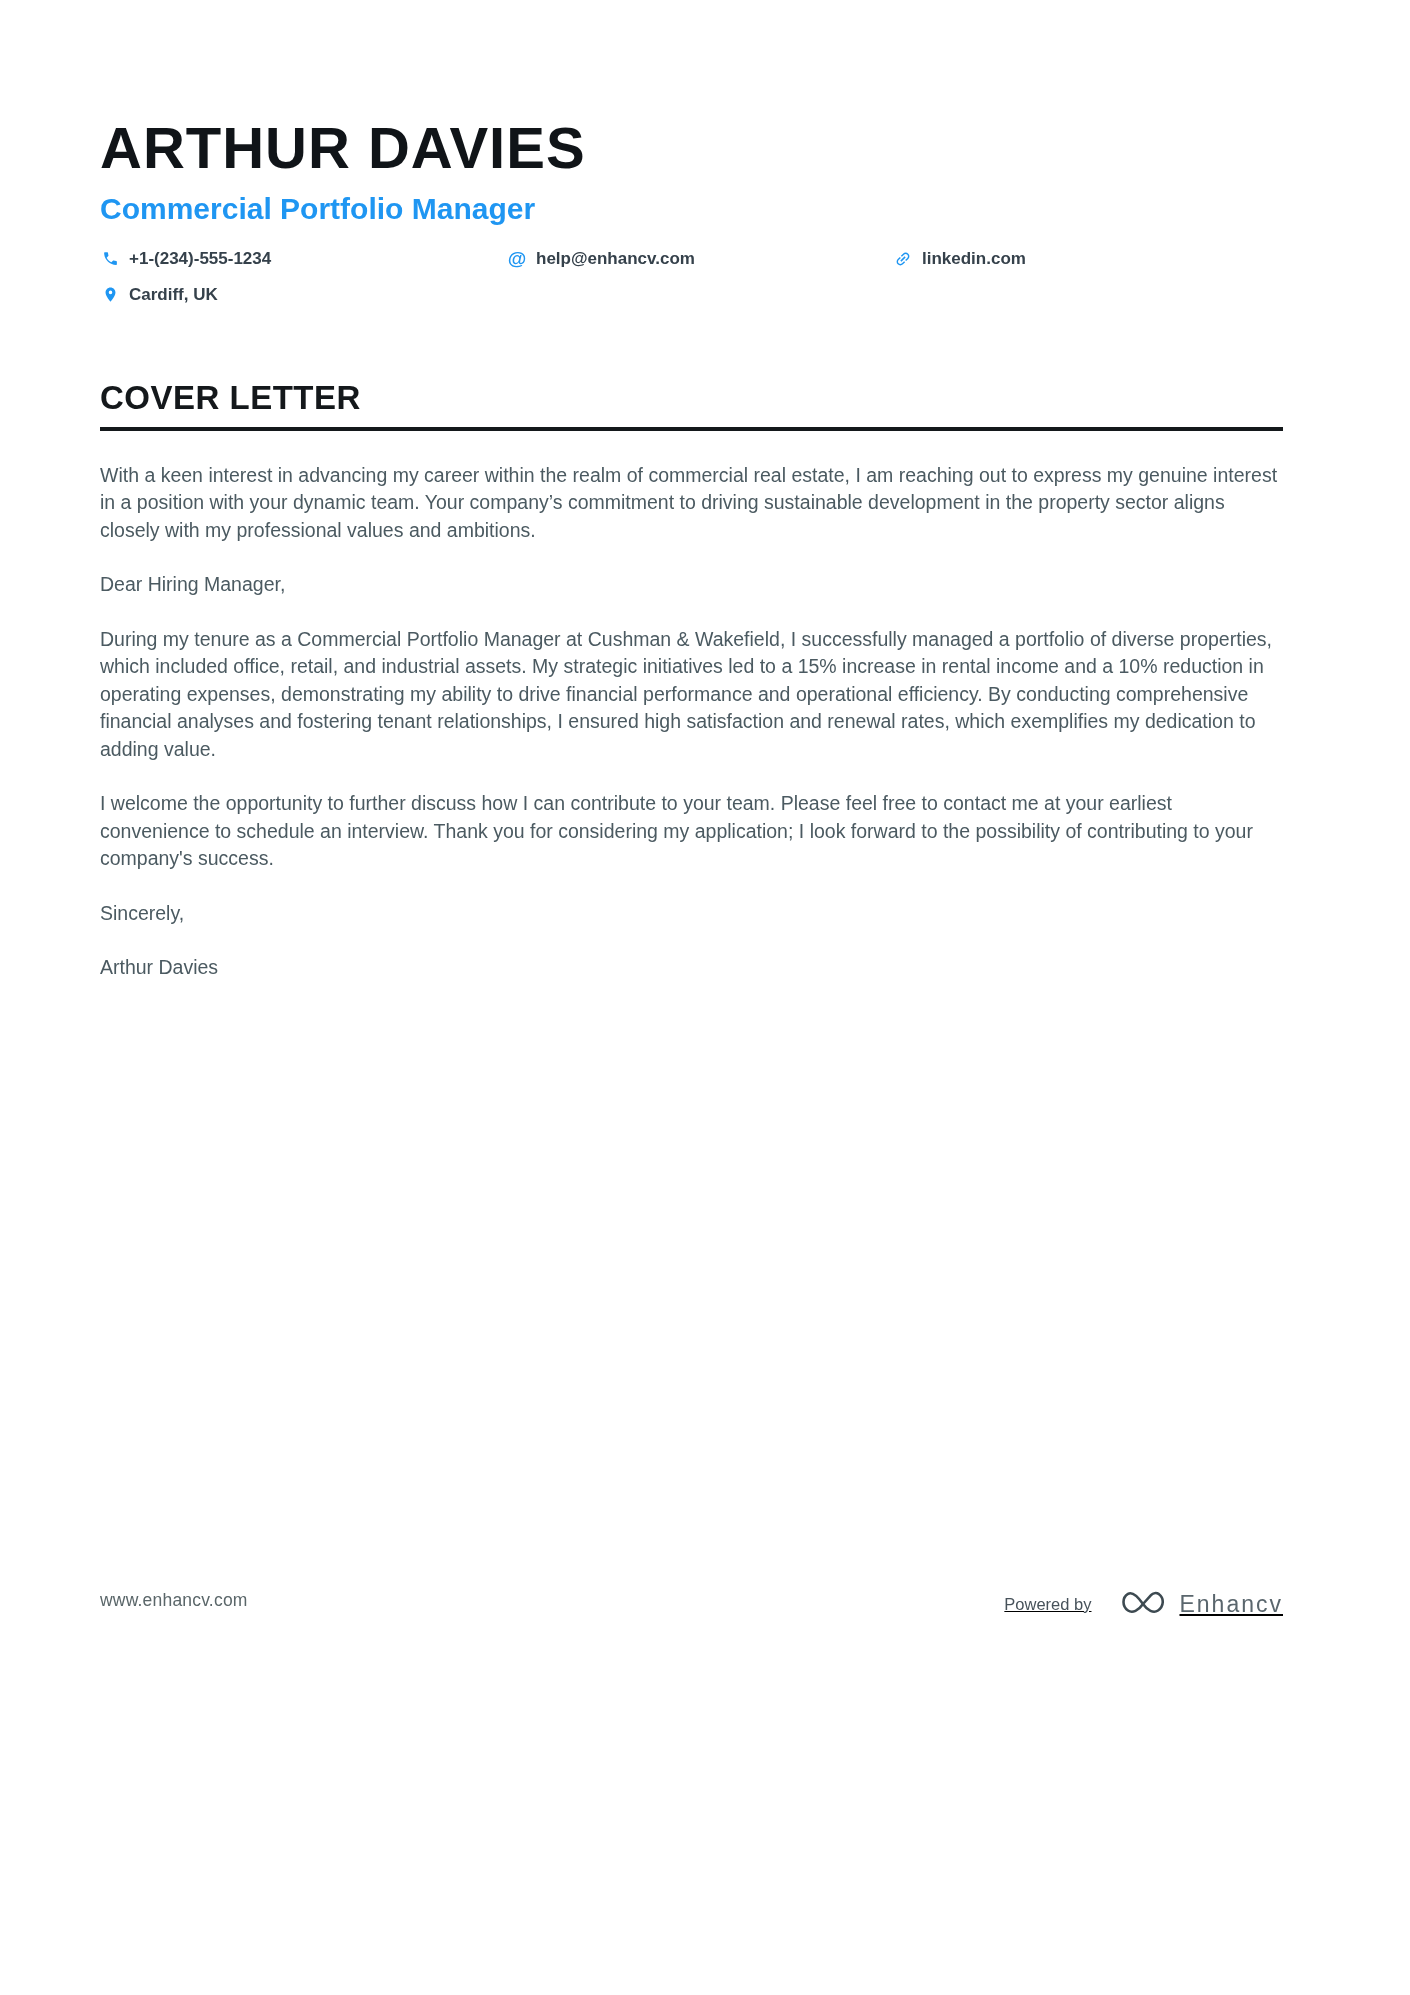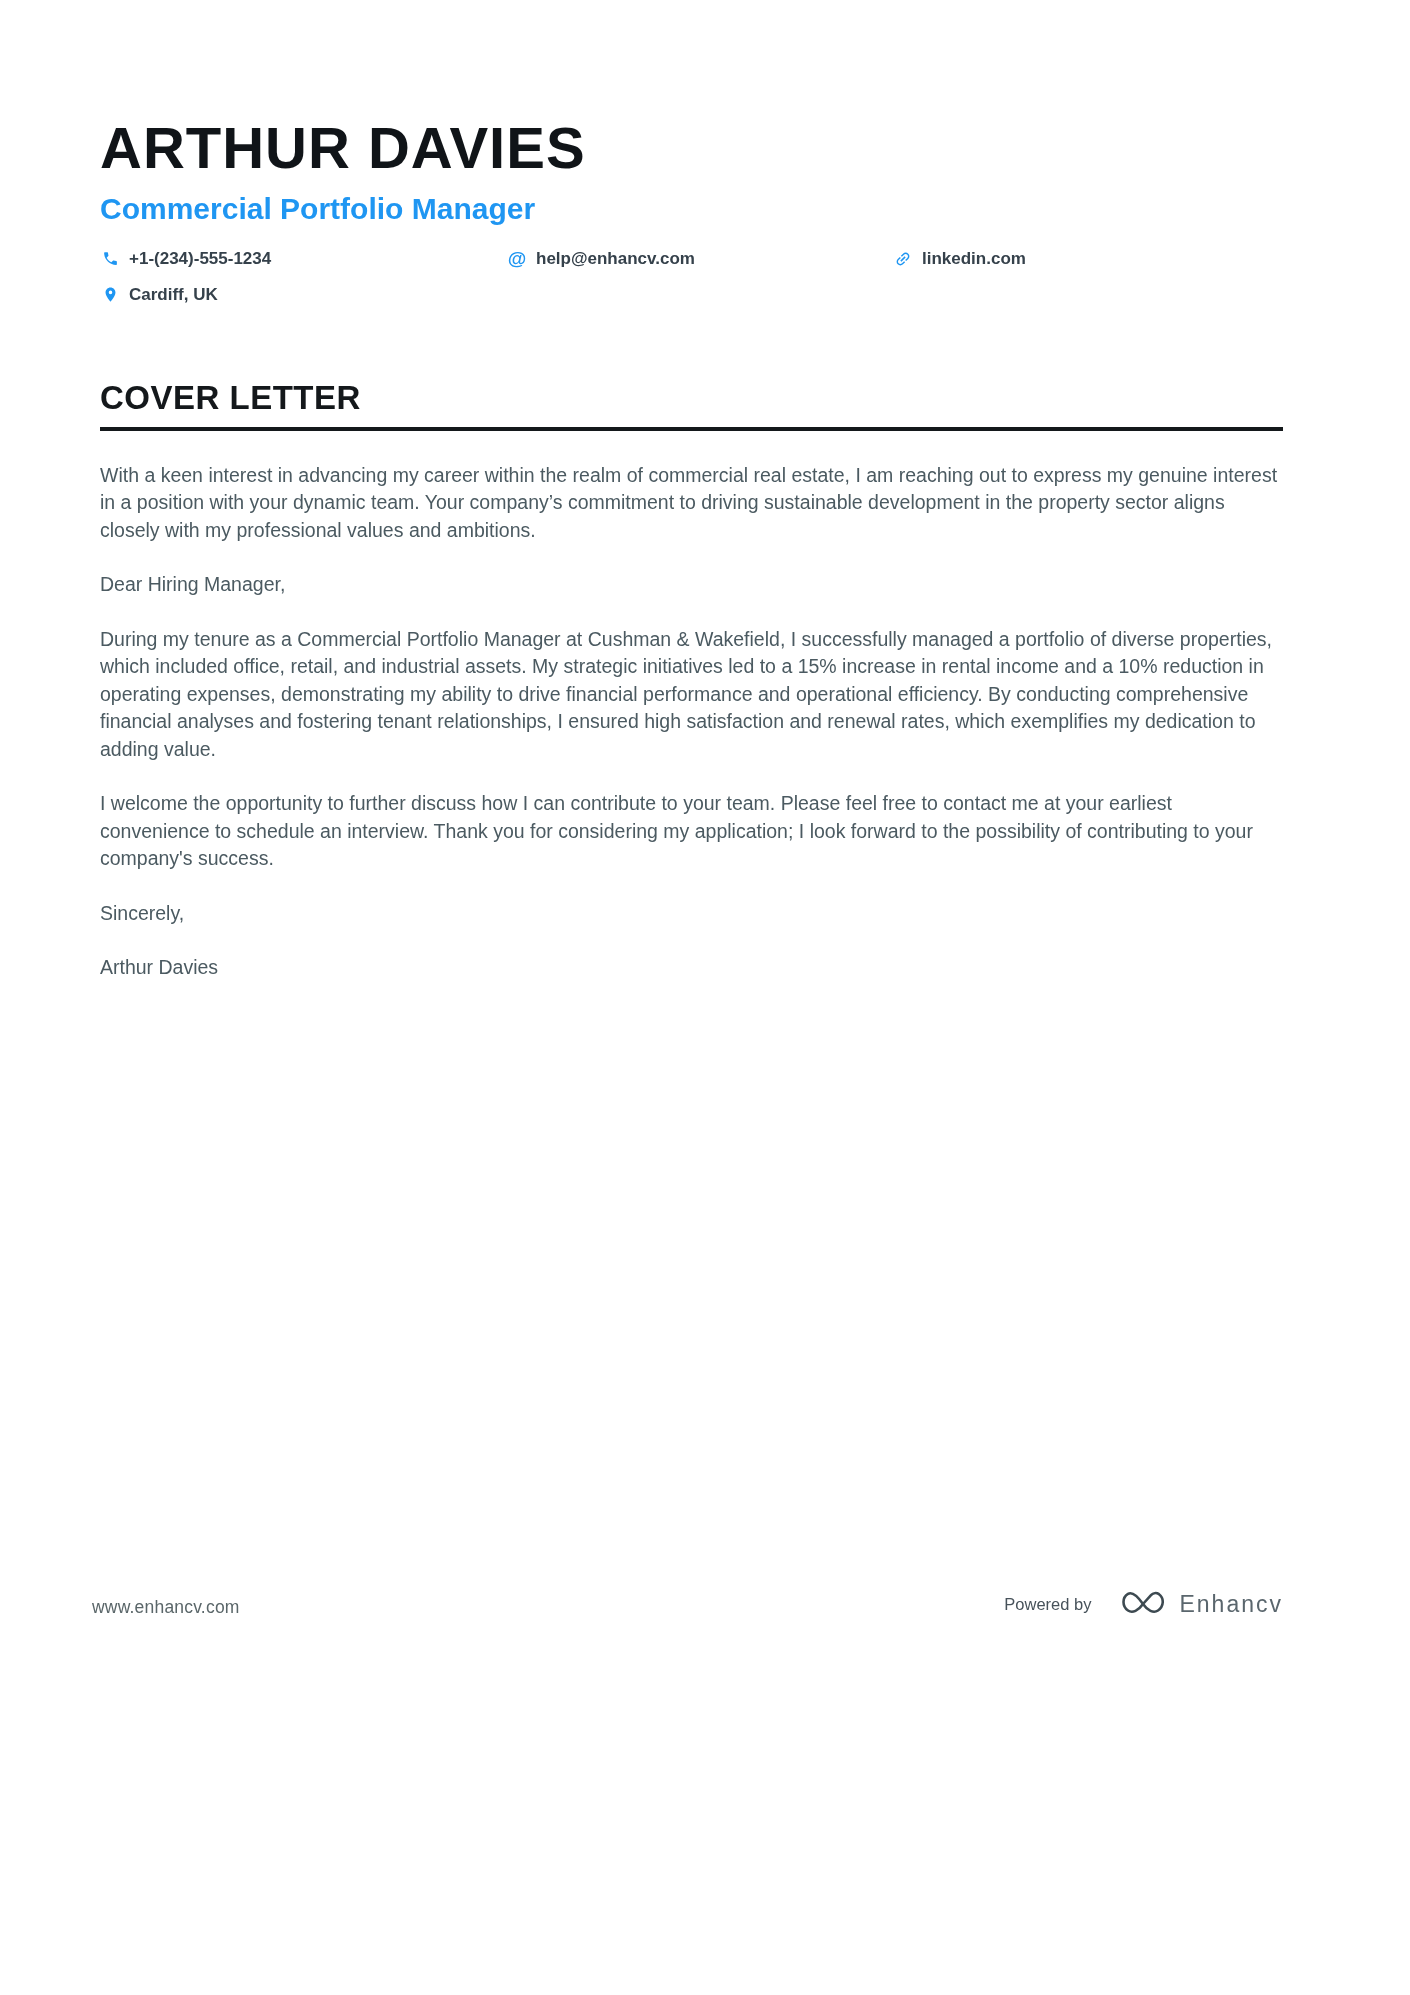--- a/index.html
+++ b/index.html
@@ -65,35 +65,36 @@
   }
   .letter-body {
     margin-top: 31px;
     font-size: 19.5px;
     line-height: 27.5px;
     color: #4b5a61;
   }
   .letter-body p { margin: 0 0 27px 0; }
   .footer {
     position: absolute;
-    left: 92px;
+    left: 100px;
     right: 127px;
     bottom: 85px;
     display: flex;
-    align-items: flex-end;
+    align-items: flex-start;
     justify-content: space-between;
   }
   .footer-site {
     font-size: 17.5px;
     color: #5a6669;
     letter-spacing: 0.2px;
   }
   .powered {
     display: flex;
     align-items: center;
+    text-decoration: underline;
   }
   .powered-label {
     font-size: 16.5px;
     color: #47525a;
     margin-right: 28px;
   }
   .brand-logo { margin-right: 12px; display: inline-flex; }
   .brand-name {
     font-size: 23px;
     color: #5a666d;

